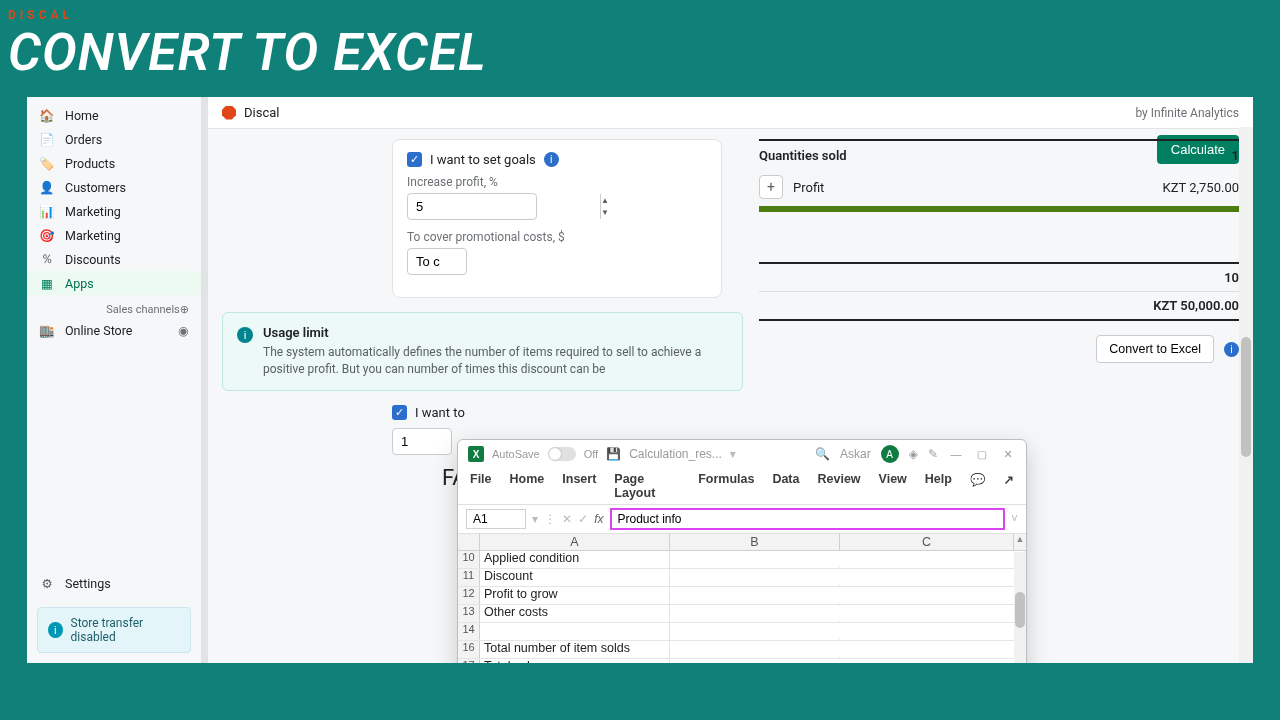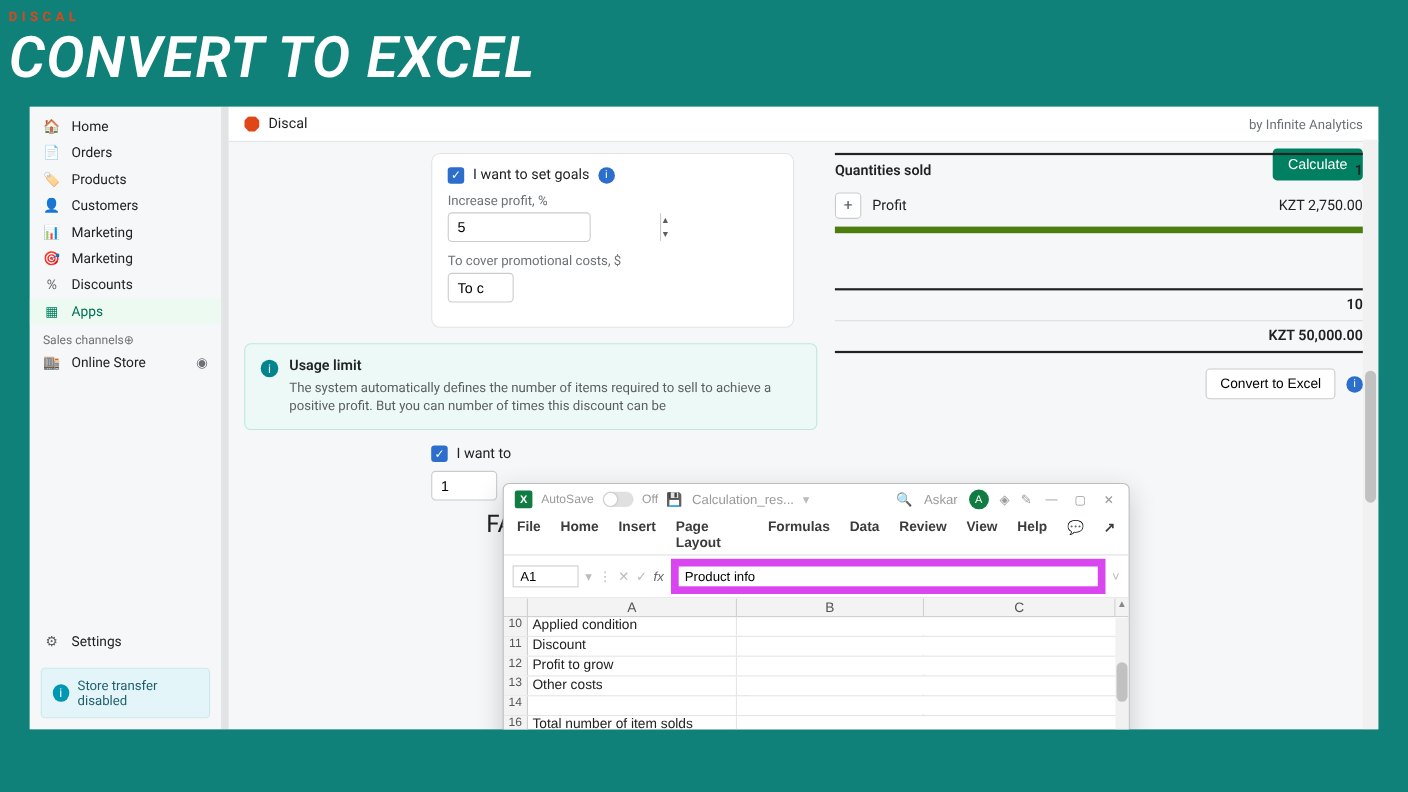--- a/index.html
+++ b/index.html
@@ -7,21 +7,21 @@
   .page-brand { color:#e04617; font-weight:700; letter-spacing:4px; font-size:12px; padding:8px 0 0 8px; }
   .page-title { color:#fff; font-size:52px; font-style:italic; font-weight:600; padding:0 0 14px 8px; letter-spacing:1px; }
   .app-frame { background:#f6f7f8; width:1226px; height:566px; margin:0 auto; display:flex; position:relative; overflow:hidden; }
   
   .sidebar { width:175px; background:#f6f7f8; border-right:1px solid #e1e3e5; display:flex; flex-direction:column; }
   .sb-sep { width:6px; background:#e1e3e5; }
   .sidebar-list { padding-top:6px; }
   .sb-item { display:flex; align-items:center; gap:10px; font-size:12.5px; color:#202223; padding:4px 12px; cursor:pointer; }
   .sb-item.active { background:#edfaf1; color:#006e52; }
   .sb-icon { width:16px; height:16px; display:flex; align-items:center; justify-content:center; color:#5c5f62; }
-  .sb-section { display:flex; align-items:center; justify-content:flex-start; font-size:11px; color:#6d7175; padding:8px 12px 2px 12px; }
+  .sb-section { display:flex; align-items:center; justify-content:flex-end; font-size:11px; color:#6d7175; padding:8px 12px 2px 12px; }
   .sb-spacer { flex:1; }
   .sb-settings { padding:6px 12px; display:flex; align-items:center; gap:10px; font-size:12.5px; color:#202223; cursor:pointer; }
   .store-transfer { margin:10px; background:#e3f5f9; border:1px solid #cde7ee; border-radius:4px; padding:8px 10px; display:flex; align-items:center; gap:8px; font-size:12px; color:#1f5f6b; }
   .circle-i { width:16px; height:16px; border-radius:50%; background:#0097b2; color:#fff; font-size:11px; display:flex; align-items:center; justify-content:center; }
   
   .main { flex:1; display:flex; flex-direction:column; background:#f6f7f8; position:relative; }
   .app-header { display:flex; align-items:center; padding:8px 14px; border-bottom:1px solid #e1e3e5; background:#fff; }
   .app-logo { width:14px; height:14px; background:#e04617; clip-path: polygon(30% 0%, 70% 0%, 100% 30%, 100% 70%, 70% 100%, 30% 100%, 0% 70%, 0% 30%); margin-right:8px; }
   .app-title { font-size:13px; color:#202223; }
   .app-by { margin-left:auto; font-size:12px; color:#6d7175; }
@@ -62,21 +62,21 @@
   .ex-save { color:#7719aa; }
   .ex-filename { color:#9a9a9a; font-size:12px; }
   .ex-title-right { margin-left:auto; display:flex; align-items:center; gap:10px; color:#9a9a9a; }
   .avatar { width:18px; height:18px; border-radius:50%; background:#107c41; color:#fff; font-size:10px; display:flex; align-items:center; justify-content:center; }
   .winbtn { width:16px; height:16px; display:flex; align-items:center; justify-content:center; font-size:11px; }
   .ex-tabs { display:flex; gap:18px; padding:4px 12px; font-size:12.5px; color:#3c3c3c; border-bottom:1px solid #e0e0e0;font-weight:bold; }
   .ex-tabs span { cursor:pointer; }
   .ex-formula { display:flex; align-items:center; gap:6px; padding:3px 8px; border-bottom:1px solid #e0e0e0; font-size:12px; }
   .cellref { width:60px; border:1px solid #d0d0d0; padding:2px 6px; font-size:12px; }
   .fx { font-style:italic; color:#666; }
-  .formula-input { flex:1; border:7px solid #d946ef; padding:2px 6px; font-size:12px; }
+  .formula-input { flex:1; border:2px solid #d946ef; padding:2px 6px; font-size:12px; }
   .ex-grid { flex:1; overflow:hidden; position:relative; font-size:12.5px; color:#222; }
   .ex-cols { display:flex; background:#f3f3f3; border-bottom:1px solid #d0d0d0; }
   .rowhdr { width:22px; background:#f3f3f3; border-right:1px solid #d0d0d0; text-align:center; color:#555; font-size:11px; }
   .colhdr { flex:1; text-align:center; border-right:1px solid #d0d0d0; color:#555; padding:1px 0; }
   .ex-row { display:flex; border-bottom:1px solid #e5e5e5; height:18px; }
   .cell { border-right:1px solid #e5e5e5; padding:0 4px; white-space:nowrap; overflow:hidden; }
   .cellA { width:190px; }
   .cellB { width:170px;margin-top:16px; }
   .cellC { flex:1; }
   .ex-vscroll { position:absolute; right:0; top:18px; bottom:0; width:12px; background:#f1f1f1; }

